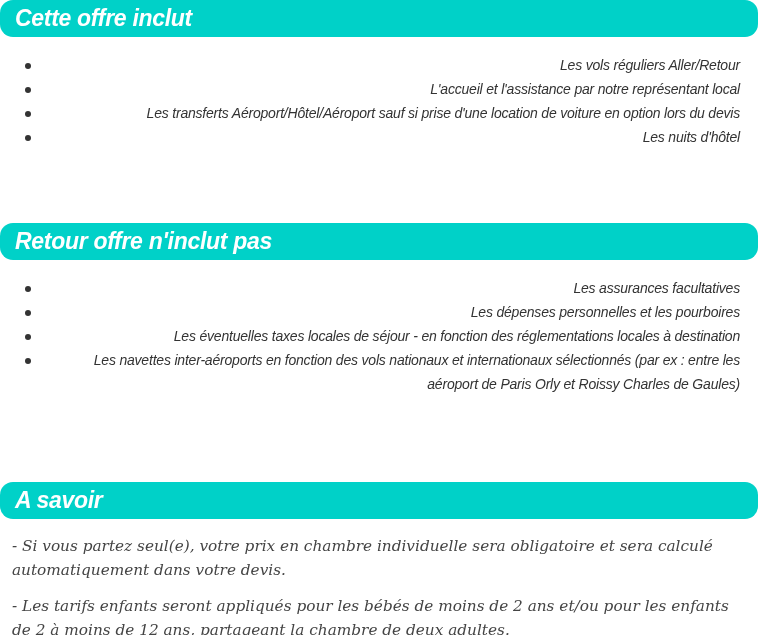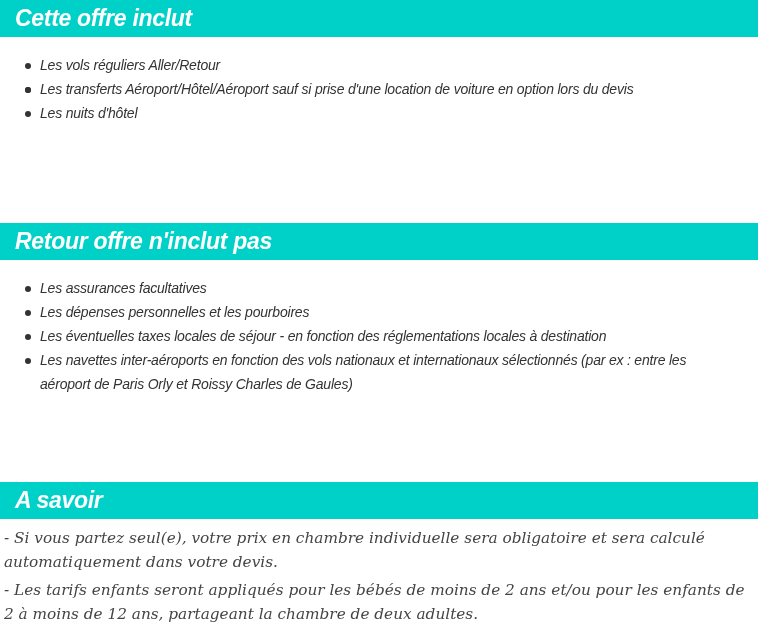--- a/index.html
+++ b/index.html
@@ -3,39 +3,40 @@
 <meta charset="utf-8">
 <style>
   html, body { margin:0; padding:0; background:#ffffff; }
   body { width:758px; height:635px; overflow:hidden; position:relative; font-family:"Liberation Sans", sans-serif; }
   .section-header {
     position:absolute; left:0; width:758px; height:37px;
     background:#00d1c8; color:#ffffff;
     font-family:"Liberation Sans", sans-serif; font-style:italic; font-weight:bold;
     font-size:23px; line-height:37px; padding-left:15px; box-sizing:border-box;
     letter-spacing:-0.3px;
+    border-radius:13px;
   }
   ul.items { position:absolute; left:0; margin:0; padding:0; list-style:none; width:740px; }
   ul.items li {
     position:relative; padding-left:40px; font-family:"Liberation Sans", sans-serif;
-    font-style:italic; font-size:14px; color:#333333; line-height:24px; letter-spacing:-0.2px;
+    font-style:italic; font-size:14px; color:#333333; line-height:24px; letter-spacing:-0.2px;text-align:right;
   }
   ul.items li .bullet {
     position:absolute; left:25px; top:10px; width:6px; height:6px; border-radius:50%; background:#333333;
   }
   .notes { position:absolute; left:0; top:522px; width:758px; font-family:"DejaVu Serif", serif; font-style:italic; font-size:15.3px; color:#444444; line-height:24px; }
-  .notes p { margin:4px; }
+  .notes p { margin:12px; }
 </style>
 </head>
 <body>
 
 <div class="section-header" style="top:0;">Cette offre inclut</div>
 <ul class="items" style="top:53px;">
   <li><span class="bullet"></span><span>Les vols réguliers Aller/Retour</span></li>
-  <li><span class="bullet"></span></li>
+  <li><span class="bullet"></span><span>L'accueil et l'assistance par notre représentant local</span></li>
   <li><span class="bullet"></span><span>Les transferts Aéroport/Hôtel/Aéroport sauf si prise d'une location de voiture en option lors du devis</span></li>
   <li><span class="bullet"></span><span>Les nuits d'hôtel</span></li>
 </ul>
 
 <div class="section-header" style="top:223px;">Retour offre n'inclut pas</div>
 <ul class="items" style="top:276px;">
   <li><span class="bullet"></span><span>Les assurances facultatives</span></li>
   <li><span class="bullet"></span><span>Les dépenses personnelles et les pourboires</span></li>
   <li><span class="bullet"></span><span>Les éventuelles taxes locales de séjour - en fonction des réglementations locales à destination</span></li>
   <li><span class="bullet"></span><span>Les navettes inter-aéroports en fonction des vols nationaux et internationaux sélectionnés (par ex : entre les aéroport de Paris Orly et Roissy Charles de Gaules)</span></li>

